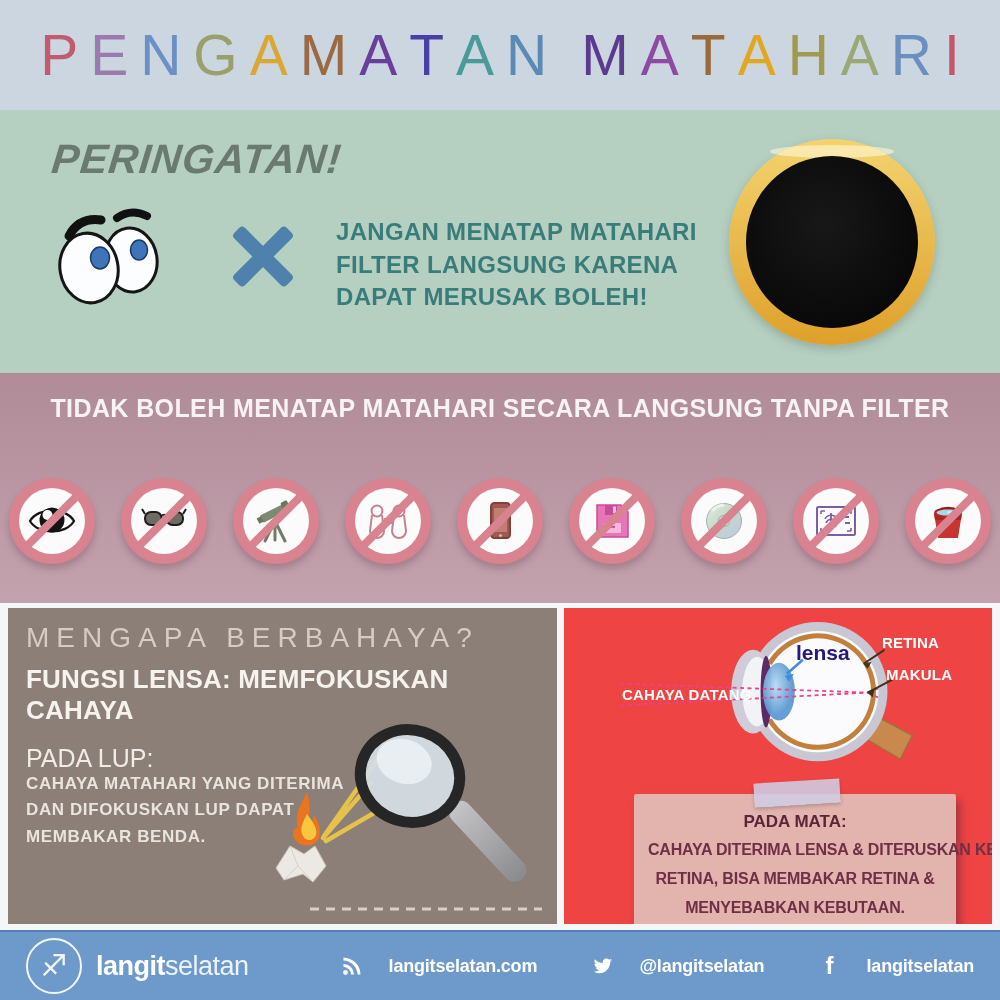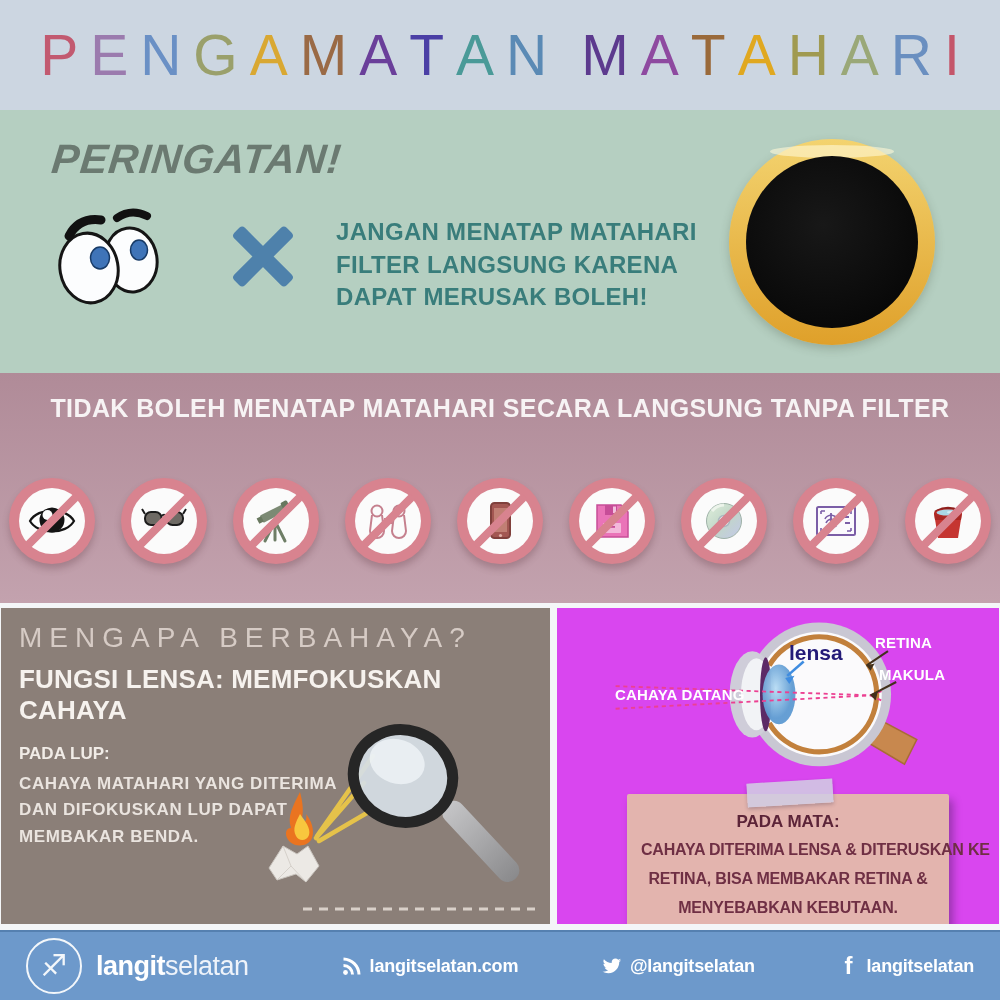--- a/index.html
+++ b/index.html
@@ -42,31 +42,31 @@
       justify-content:space-between;padding:0 9px}
   .pro-icon{position:relative;width:86px;height:86px;border-radius:50%;background:#d8838f;
       box-shadow:0 5px 7px rgba(96,56,66,.3)}
   .pro-icon .inner{position:absolute;inset:10px;border-radius:50%;background:#fbfbfb;
       display:flex;align-items:center;justify-content:center}
   .pro-icon svg{width:48px;height:48px}
   .pro-slash{position:absolute;left:8px;top:39px;width:70px;height:8px;border-radius:3px;
       background:#d8838f;transform:rotate(-45deg)}
 
   
-  .bottom-row{height:327px;display:flex;gap:7px;padding:5px 1px 6px;box-sizing:border-box;
+  .bottom-row{height:327px;display:flex;gap:7px;padding:5px 8px 6px;box-sizing:border-box;
       background:#f4f6f8}
   .panel{position:relative;overflow:hidden}
   .panel-left{width:549px;background:#8b7f78}
   .panel-right{flex:1;background:#7b67a0}
 
   .mengapa{position:absolute;left:18px;top:14px;font-size:28px;font-weight:400;
       color:#d6cbc5;letter-spacing:7px}
   .fungsi{position:absolute;left:18px;top:56px;font-size:26px;font-weight:700;
       color:#f6f2ee;letter-spacing:.2px}
-  .lup-title{position:absolute;left:18px;top:136px;font-size:17px;font-weight:700;
+  .lup-title{position:absolute;left:18px;top:136px;font-size:25px;font-weight:400;
       color:#f1ece7}
   .lup-lines{position:absolute;left:18px;top:163px;width:300px;font-size:17px;
       font-weight:700;color:#eae4df;line-height:1.55;letter-spacing:.6px}
   .scene{position:absolute;inset:0}
 
   
   .eyelabel{position:absolute;font-weight:700;color:#fff;font-size:15px;letter-spacing:.2px}
   .lbl-lensa{left:232px;top:33px;font-size:21px;color:#241a78;letter-spacing:0}
   .lbl-retina{left:318px;top:26px}
   .lbl-makula{left:322px;top:58px}
@@ -86,21 +86,21 @@
   .ftr{height:70px;background:#6d99cb;border-top:2px solid #5580b0;box-sizing:border-box;
       display:flex;align-items:center;padding:0 26px;color:#fff}
   .logo{width:56px;height:56px;border-radius:50%;border:2.5px solid #fff;box-sizing:border-box;
       display:flex;align-items:center;justify-content:center;margin-right:14px;opacity:.92}
   .logo .glyph{font-size:30px;line-height:1;font-family:"DejaVu Sans",sans-serif}
   .brand{font-size:27px;letter-spacing:-.5px}
   .brand .b{font-weight:700}
   .brand .l{font-weight:400;color:#eef3fa}
   .flinks{flex:1;display:flex;justify-content:space-between;padding-left:92px;
       align-items:center}
-  .flink{display:flex;align-items:center;gap:7px;cursor:pointer}
+  .flink{display:flex;align-items:center;gap:26px;cursor:pointer}
   .flink .fic{display:flex;align-items:center;justify-content:center;width:22px;height:22px}
   .flink .fic svg{width:20px;height:20px}
   .flink .fb-f{font-size:24px;font-weight:700;line-height:1}
   .flabel{font-size:18px;font-weight:700;letter-spacing:-.2px}
 
   .tline{white-space:nowrap}
 </style>
 </head>
 <body>
 
@@ -312,21 +312,21 @@
 
         <g transform="rotate(18 402 168)">
           <ellipse cx="402" cy="168" rx="50" ry="46" fill="rgba(213,222,229,.93)" stroke="#262626" stroke-width="11"></ellipse>
           <ellipse cx="392" cy="156" rx="28" ry="22" fill="rgba(246,250,253,.65)"></ellipse>
         </g>
 
         <line x1="302" y1="301" x2="534" y2="301" stroke="rgba(236,229,221,.8)" stroke-width="3" stroke-dasharray="9 7"></line>
       </svg>
     </div>
 
-    <div class="panel panel-right" style="background: #d946ef;">
+    <div class="panel panel-right" style="background: #ef4444;">
       <svg class="scene" viewBox="0 0 430 321">
         <defs>
           <radialGradient id="lensg" cx="40%" cy="40%">
             <stop offset="0" stop-color="#b8dcf4"></stop>
               <stop offset="1" stop-color="#5e9ad2"></stop>
           </radialGradient>
         </defs>
 
         <path d="M305,104 L350,128 L338,152 L294,126 Z" fill="#c8884e" stroke="#a86c36" stroke-width="1.5"></path>
 

